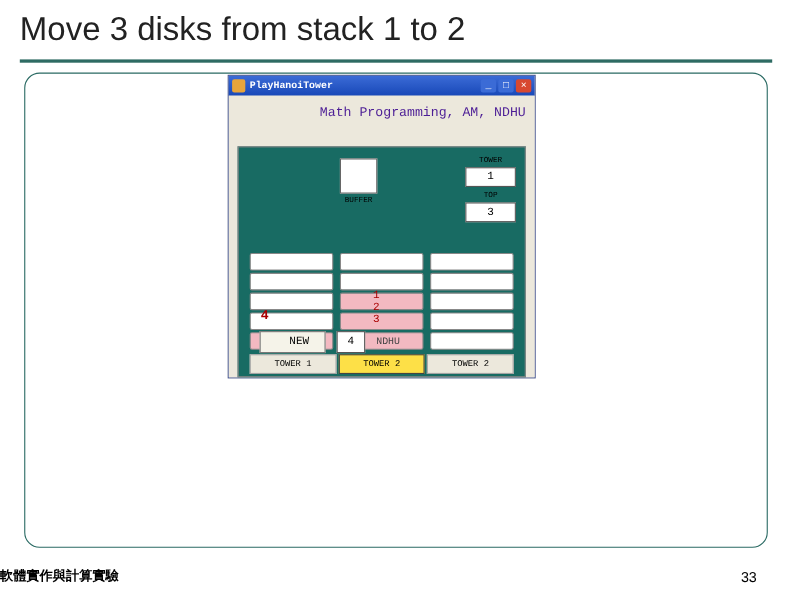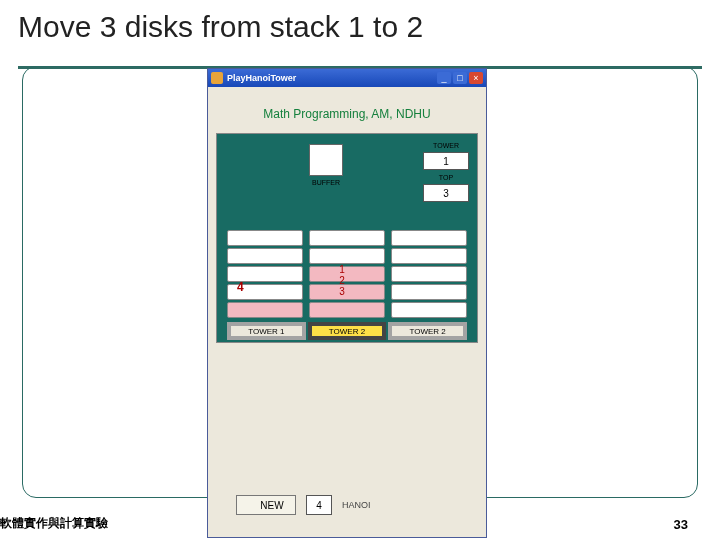--- a/index.html
+++ b/index.html
@@ -5,43 +5,44 @@
   * { box-sizing: border-box; margin: 0; padding: 0; }
   body {
     width: 720px; height: 540px;
     background: #fff;
     font-family: Arial, sans-serif;
     position: relative;
     overflow: hidden;
   }
   .slide-title {
     font-size: 30px;
-    padding: 10px 18px 22px 18px;
+    padding: 10px 18px 10px 18px;
     color: #222;
     font-weight: normal;
   }
   .title-rule {
     margin: 0 18px;
     border: 0;
     border-top: 3px solid #2e6b63;
   }
   .content-area {
     position: absolute;
     left: 22px; right: 22px;
     top: 66px; bottom: 42px;
     border: 1px solid #2a6a63;
     border-radius: 14px;
     padding: 10px;
   }
   .window {
     position: absolute;
     left: 184px; top: 1px;
-    width: 280px; height: 470px;
+    width: 280px; height: 276px;
     background: #e8e4d8;
     border: 1px solid #4a5b99;
+    font-family: Liberation Mono, monospace;
   }
   .titlebar {
     height: 18px;
     background: linear-gradient(#3b6bd6, #1848b8);
     display: flex; align-items: center;
     padding: 0 3px;
     color: #fff;
     font-size: 9px;
   }
   .titlebar .app-icon {
@@ -60,21 +61,21 @@
   }
   .tb-min, .tb-max { background: #3b6bd6; }
   .tb-close { background: #d84830; }
   .client {
     position: absolute;
     left: 0; right: 0; top: 18px; bottom: 0;
     background: #ece8dc;
     padding: 6px 8px 8px 8px;
   }
   .hd1 { text-align: center; font-size: 13px; color: #111; margin-top: 2px; }
-  .hd2 { text-align: center; font-size: 12px; color: #15803d; margin-top: 14px; }
+  .hd2 { text-align: right; font-size: 12px; color: #4c1d95; margin-top: 2px; }
   .panel {
     position: absolute;
     left: 8px; right: 8px;
     top: 46px; height: 210px;
     background: #186b63;
     border: 1px solid #888;
   }
   .lbl {
     position: absolute;
     font-size: 7px;
@@ -134,21 +135,21 @@
   }
   .radios {
     position: absolute;
     left: 10px; right: 10px;
     top: 188px; height: 18px;
     display: flex; gap: 2px;
   }
   .radio-btn {
     flex: 1;
     background: #ece8dc;
-    border: 4px solid #a3a3a3;
+    border: 1px solid #a3a3a3;
     font-size: 8px;
     display:flex; align-items:center; justify-content:center;
   }
   .radio-btn.sel { background: #fde047; border-color:#444; }
   .bottom-row {
     position: absolute;
     left: 28px; bottom: 22px;
     display: flex; align-items: center; gap: 10px;
   }
   .new-btn {
@@ -169,21 +170,21 @@
     position: absolute;
     bottom: 8px; left: 0; right: 0;
     text-align: left;
     font-size: 12px;
     font-weight: bold;
   }
   .page-num {
     position: absolute;
     bottom: 8px; right: 32px;
     font-size: 13px;
-    font-weight: bold;
+    font-weight: normal;
   }
 </style>
 </head>
 <body>
 
 <div class="slide-title">Move 3 disks from stack 1 to 2</div>
 <hr class="title-rule">
 
 <div class="content-area">
 
@@ -246,21 +247,21 @@
         <div class="radios">
           <div class="radio-btn">TOWER 1</div>
           <div class="radio-btn sel">TOWER 2</div>
           <div class="radio-btn">TOWER 2</div>
         </div>
       </div>
 
       <div class="bottom-row">
         <div class="new-btn">NEW</div>
         <div class="disks-field">4</div>
-        <div class="disks-label">HANOI</div>
+        <div class="disks-label">NDHU</div>
       </div>
 
     </div>
   </div>
 
 </div>
 
 <div class="footer-text">軟體實作與計算實驗</div>
 <div class="page-num">33</div>
 

